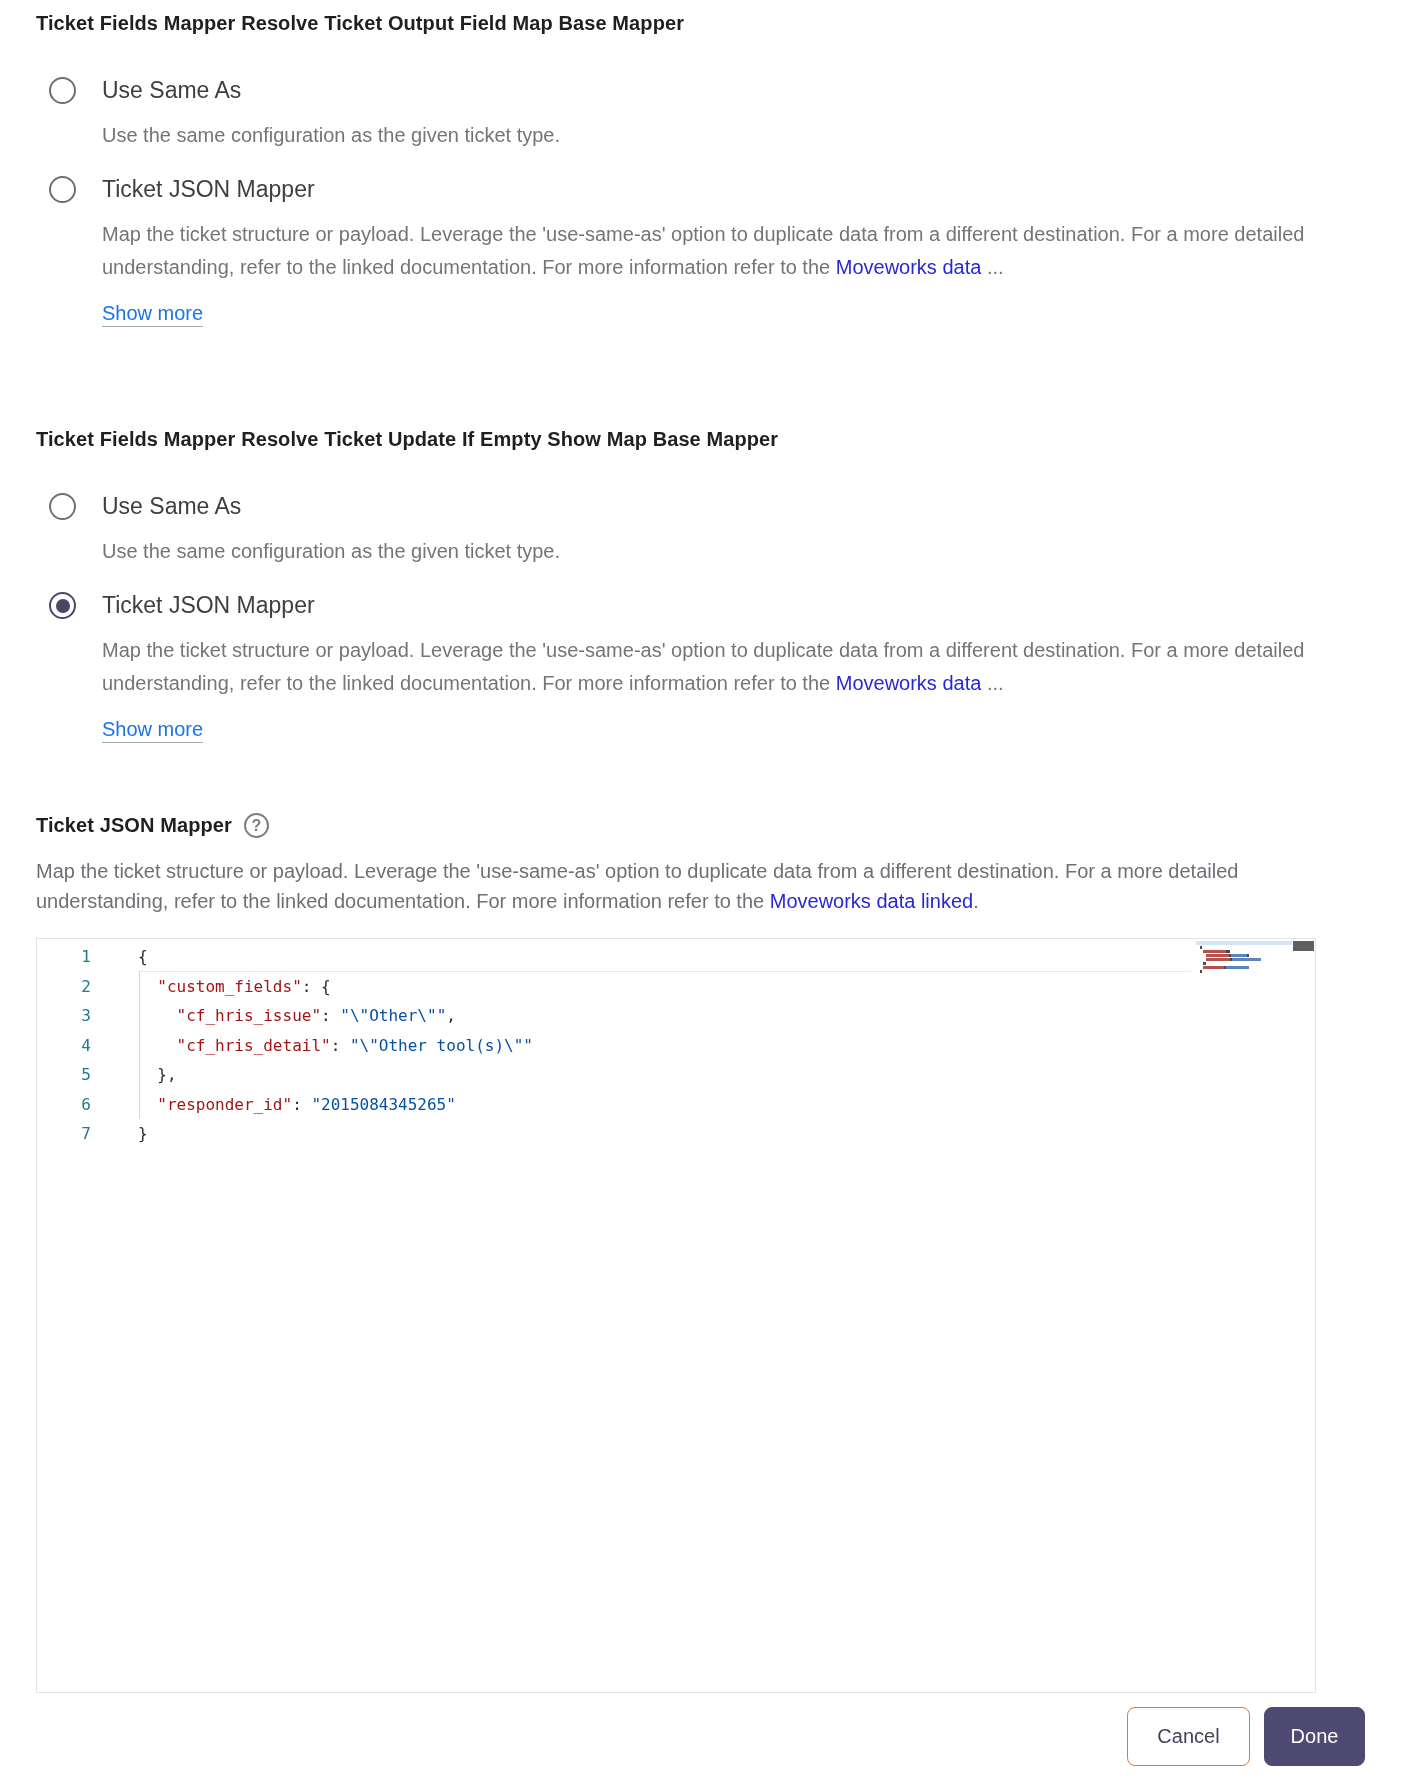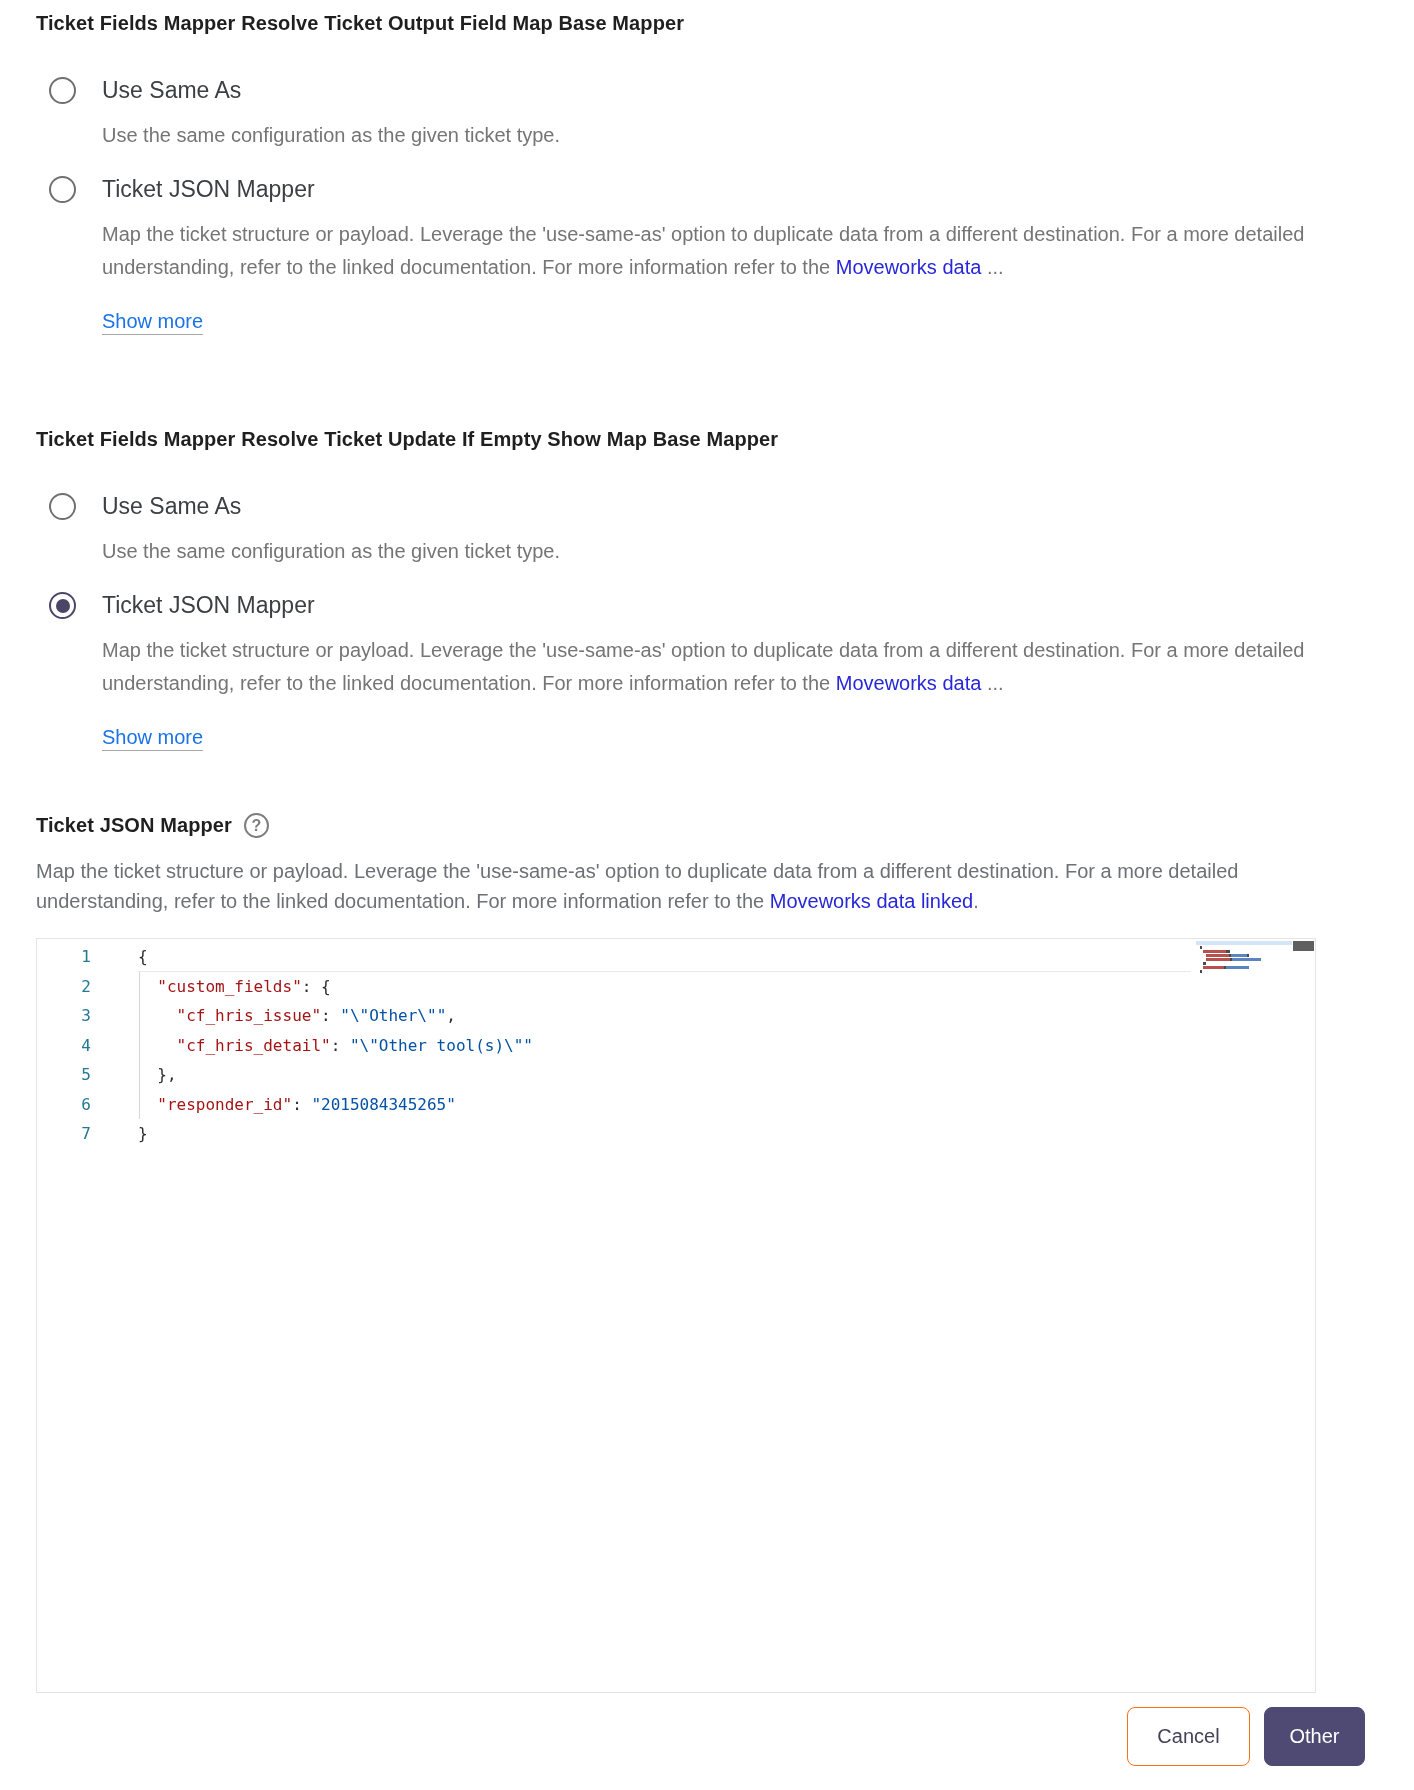--- a/index.html
+++ b/index.html
@@ -15,21 +15,21 @@
   .option + .option { margin-top:24px; }
   .radio { position:absolute; left:13px; top:0; width:27px; height:27px; border-radius:50%;
            border:2px solid #6f6f6f; background:#fff; }
   .radio.selected { border-color:#4b4668; }
   .radio.selected::after { content:""; position:absolute; left:50%; top:50%; width:14px; height:14px;
            margin:-7px 0 0 -7px; border-radius:50%; background:#4b4668; }
   .option-label { font-size:23px; line-height:27px; color:#3c4043; }
   .option-desc { margin-top:15px; font-size:20px; line-height:33px; color:#757575; width:1212px; }
   .doc-link { color:#2727d8; cursor:pointer; }
   .dots { color:#757575; }
-  .show-more { display:inline-block; margin-top:24px; font-size:20px; line-height:26px; color:#1a73e8;
+  .show-more { display:inline-block; margin-top:16px; font-size:20px; line-height:26px; color:#1a73e8;
                border-bottom:1px solid #a8a8a8; cursor:pointer; }
 
   
   .s3-head { display:flex; align-items:center; gap:12px; }
   .help-icon { width:25px; height:25px; border-radius:50%; border:2px solid #7d7d7d; color:#7d7d7d;
                font-size:16px; font-weight:700; display:flex; align-items:center; justify-content:center; }
   .s3-para { margin-top:18px; font-size:20px; line-height:30px; color:#6d7175; width:1252px; }
 
   
   .editor { position:absolute; left:36px; top:938px; width:1280px; height:755px;
@@ -141,16 +141,16 @@
           <div class="mm-row"><span style="width: 2px; background: rgb(74, 74, 74);"></span></div>
         </div>
     </div>
     <div class="scrollbar">
       <div class="v-thumb"></div>
     </div>
   </div>
 
   <div class="footer">
     <div class="btn btn-cancel">Cancel</div>
-    <div class="btn btn-done">Other</div>
+    <div class="btn btn-done">Done</div>
   </div>
 
 </div>
 
 </body></html>

